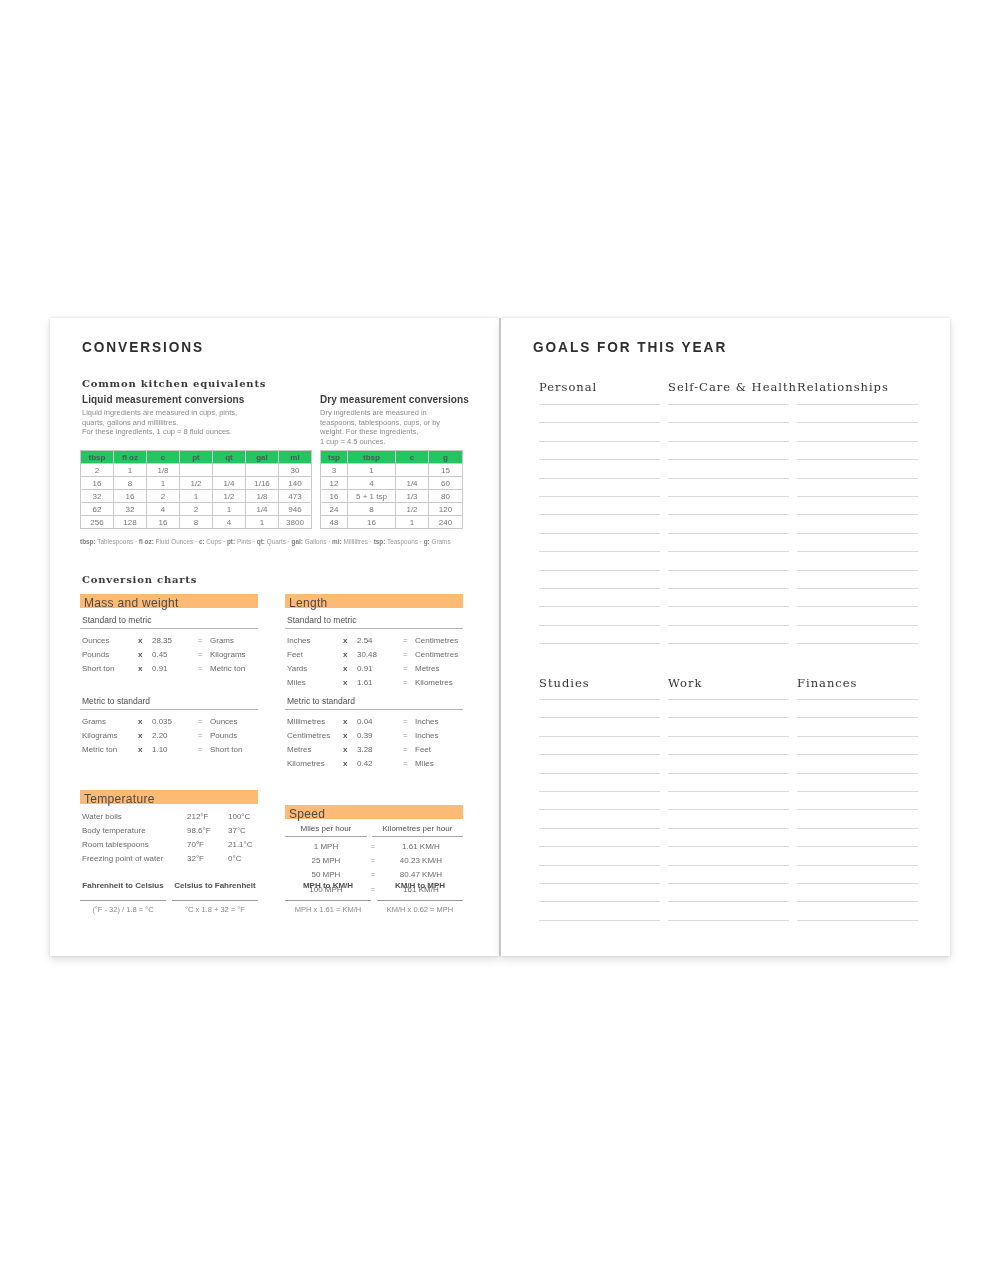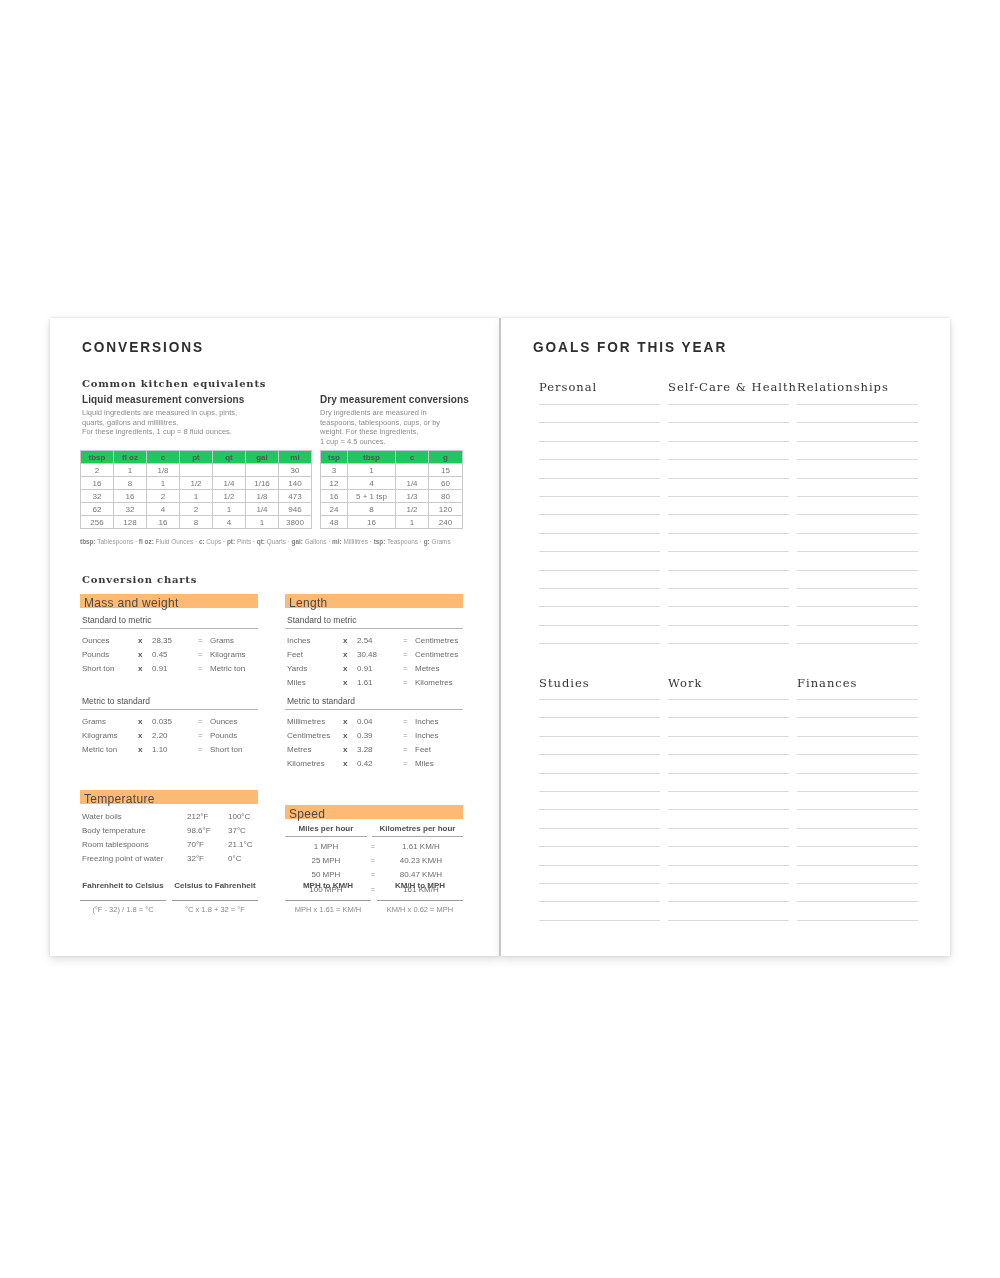--- a/index.html
+++ b/index.html
@@ -58,21 +58,21 @@
               padding-left:2px; }
   .conv-row .cl { width:56px; } .conv-row .op { width:14px; font-weight:bold; color:#555; }
   .conv-row .cf { width:46px; } .conv-row .eq { width:12px; color:#9a9a9a; }
   .conv-row .cr { flex:1; }
 
   .temp-row { display:flex; height:14px; align-items:center; font-size:8px; color:#6b6b6b;
               padding-left:2px; }
   .temp-row .tl { width:105px; } .temp-row .tf { width:41px; } .temp-row .tc { flex:1; }
 
   .speed-heads { display:flex; margin-bottom:2px; }
-  .speed-heads span { font-size:8px; font-weight:bold; color:#4f4f4f; text-align:center;
+  .speed-heads span { font-size:8px; font-weight:normal; color:#4f4f4f; text-align:center;
                       border-bottom:1px solid #a8a8a8; padding-bottom:3px; }
   .speed-heads span:first-child { width:46%; margin-right:5px; }
   .speed-heads span:last-child  { flex:1; }
   .speed-row { display:flex; height:14.4px; align-items:center; font-size:8px; color:#6b6b6b; }
   .speed-row .sl { width:46%; text-align:center; }
   .speed-row .seq { width:12px; color:#9a9a9a; text-align:center; }
   .speed-row .sr { flex:1; text-align:center; }
 
   .formula-row { position:absolute; display:flex; gap:6px; }
   .formula { flex:1; text-align:center; }

